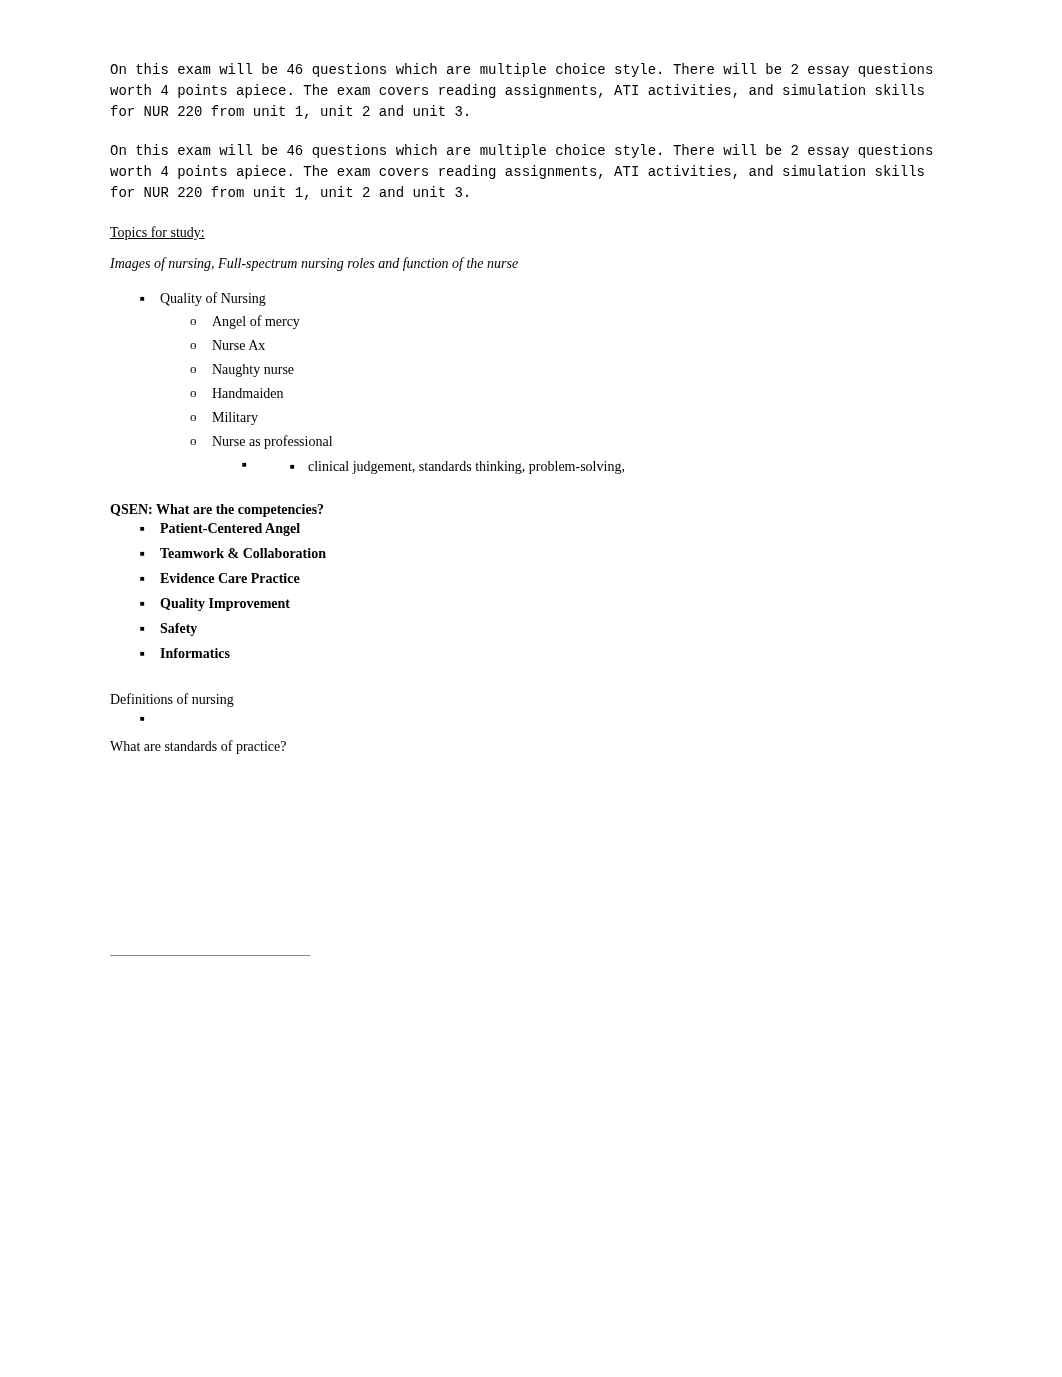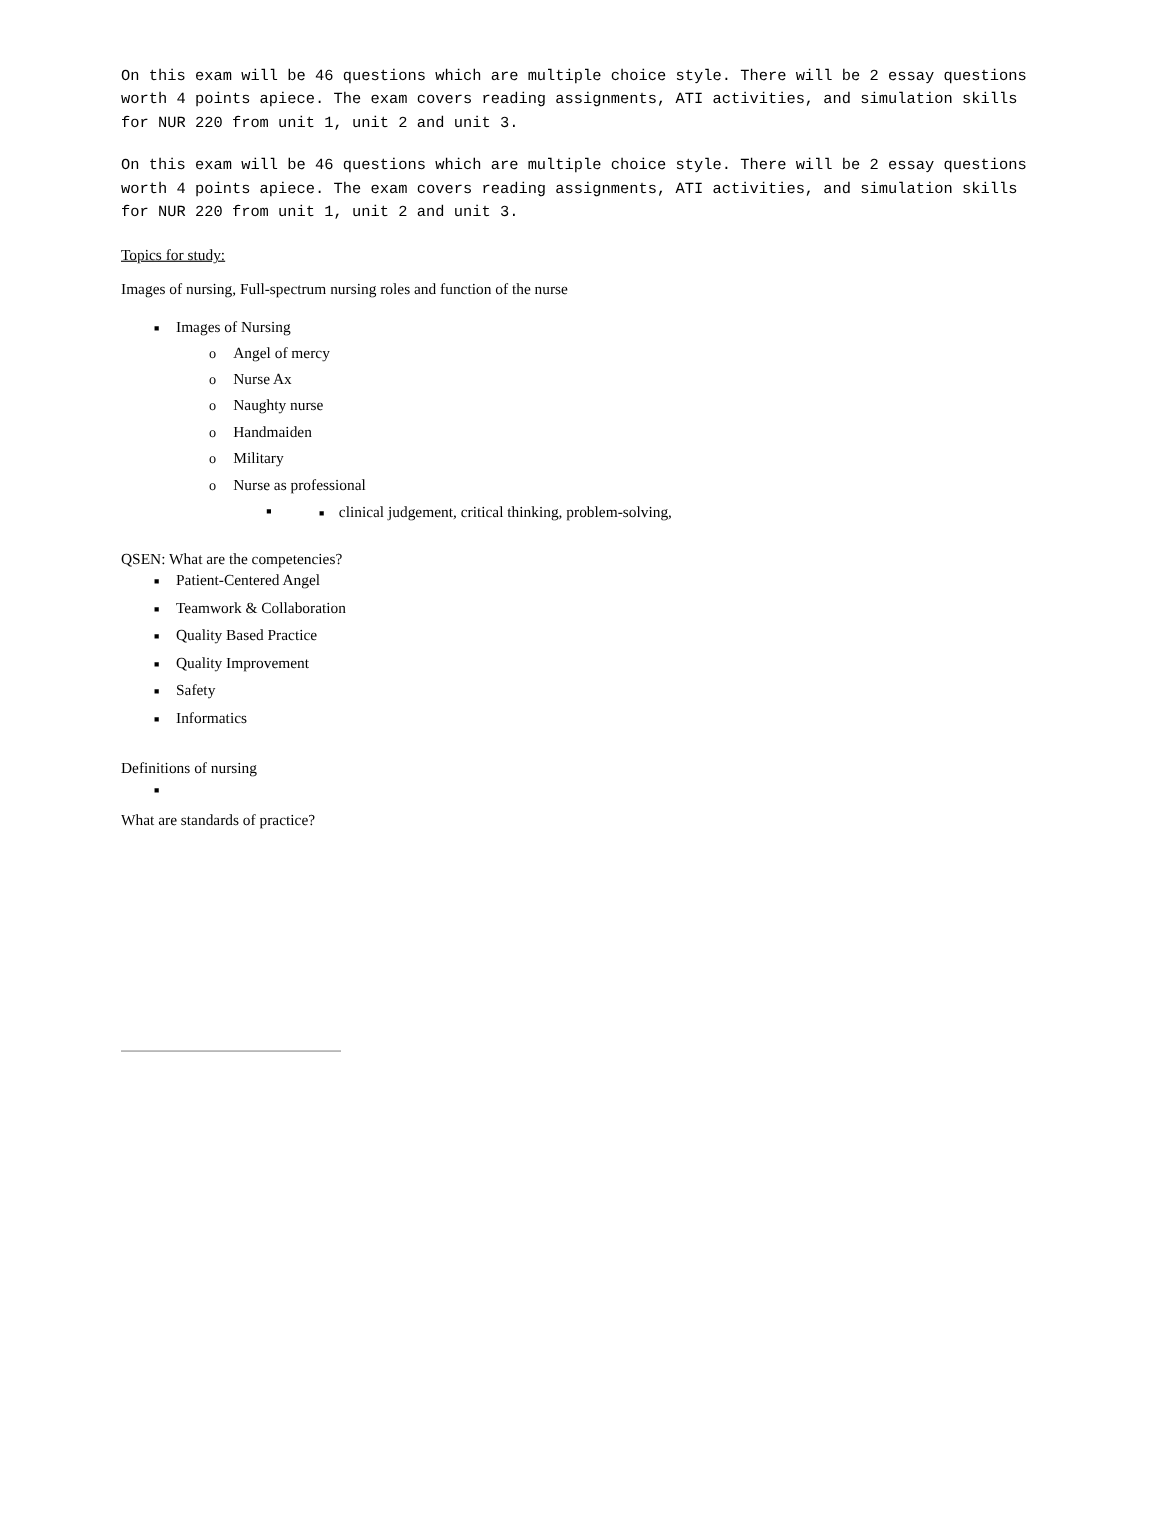--- a/index.html
+++ b/index.html
@@ -30,20 +30,21 @@
 
     .section-label {
       margin-bottom: 10px;
       line-height: 1.5;
       text-decoration: underline;
     }
 
     .intro-line {
       margin-bottom: 14px;
       line-height: 1.5;
+      font-style: italic;
     }
 
     
     .list-level1 {
       list-style: none;
       margin-left: 30px;
       margin-bottom: 10px;
     }
 
     .list-level1 > li {
@@ -124,20 +125,21 @@
       margin-right: 8px;
       font-size: 8px;
       margin-top: 5px;
       display: inline-block;
       min-width: 10px;
     }
 
     .qsen-section {
       margin-top: 16px;
       margin-bottom: 10px;
+      font-weight: bold;
     }
 
     .definitions-section {
       margin-top: 28px;
       margin-bottom: 10px;
     }
 
     .standards-section {
       margin-top: 14px;
     }
@@ -158,21 +160,21 @@
   <p class="paragraph">On this exam will be 46 questions which are multiple choice style. There will be 2 essay questions worth 4 points apiece. The exam covers reading assignments, ATI activities, and simulation skills for NUR 220 from unit 1, unit 2 and unit 3.</p>
 
   <p class="section-label">Topics for study:</p>
 
   <p class="intro-line">Images of nursing, Full-spectrum nursing roles and function of the nurse</p>
 
   <ul class="list-level1">
     <li>
       <span class="bullet-char">■</span>
       <div>
-        <span>Images of Nursing</span>
+        <span>Quality of Nursing</span>
 
         
         <ul class="list-level2">
           <li>
             <span class="bullet-o">o</span>
             <span>Angel of mercy</span>
           </li>
           <li>
             <span class="bullet-o">o</span>
             <span>Nurse Ax</span>
@@ -197,21 +199,21 @@
               
               <ul class="list-level3">
                 <li>
                   <span class="bullet-char">■</span>
                   <div>
 
                     
                     <ul class="list-level4">
                       <li>
                         <span class="bullet-char">■</span>
-                        <span>clinical judgement, critical thinking, problem-solving,</span>
+                        <span>clinical judgement, standards thinking, problem-solving,</span>
                       </li>
                     </ul>
                   </div>
                 </li>
               </ul>
             </div>
           </li>
         </ul>
       </div>
     </li>
@@ -224,21 +226,21 @@
       <li>
         <span class="bullet-char">■</span>
         <span>Patient-Centered Angel</span>
       </li>
       <li>
         <span class="bullet-char">■</span>
         <span>Teamwork &amp; Collaboration</span>
       </li>
       <li>
         <span class="bullet-char">■</span>
-        <span>Quality Based Practice</span>
+        <span>Evidence Care Practice</span>
       </li>
       <li>
         <span class="bullet-char">■</span>
         <span>Quality Improvement</span>
       </li>
       <li>
         <span class="bullet-char">■</span>
         <span>Safety</span>
       </li>
       <li>

